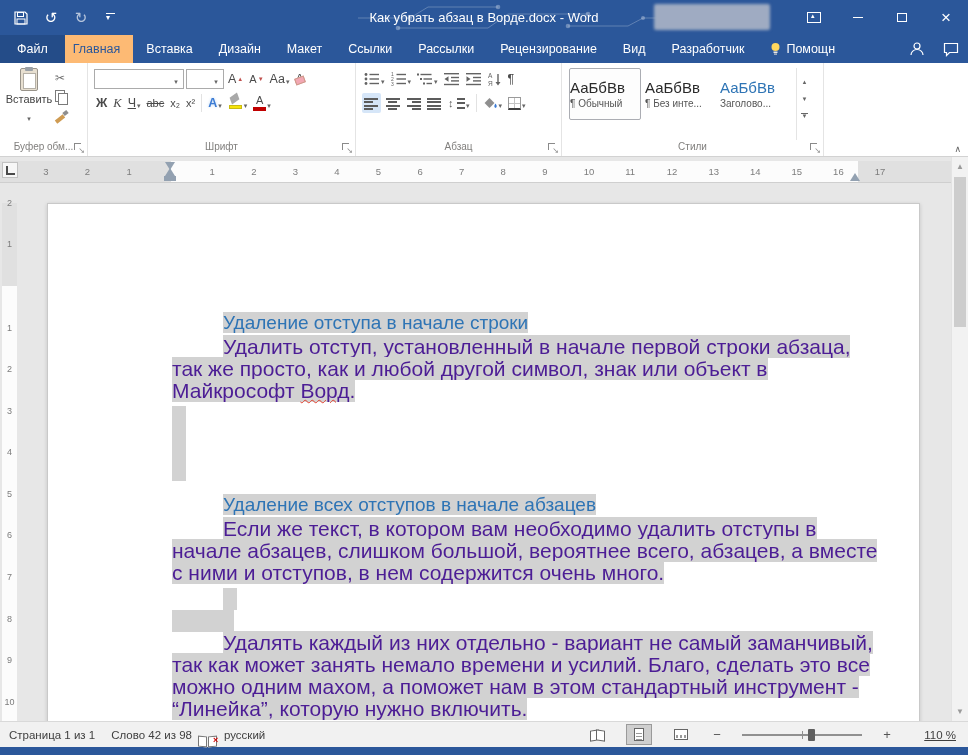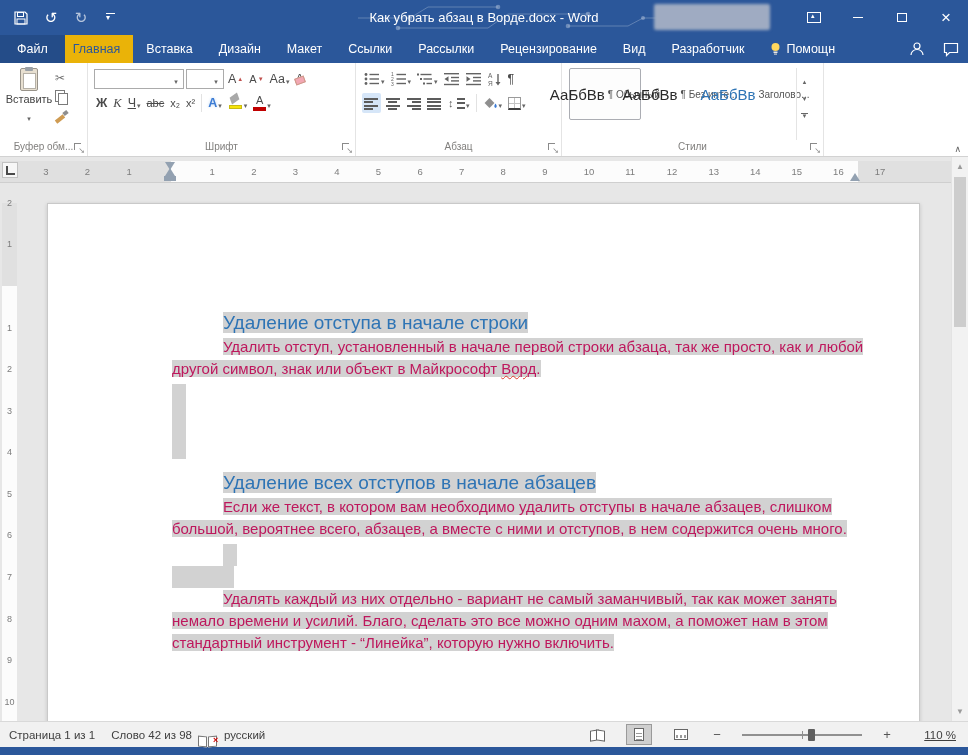--- a/index.html
+++ b/index.html
@@ -29,21 +29,21 @@
   .ic-rdo { position:relative; width:14px; height:11px; border:1px solid #fff; }
   .ic-rdo::after { content:"▴"; position:absolute; left:3px; top:-1px; font-size:7px; color:#fff; }
   .ic-min { width:10px; height:1px; background:#fff; }
   .ic-max { width:10px; height:9px; border:1px solid #fff; }
   .ic-close::after { content:"×"; font-size:17px; color:#fff; line-height:1; }
 
   
   .tabrow { height:28px; background:#2b579a; display:flex; align-items:center; flex:none; }
   .tab { color:#fff; font-size:12.5px; line-height:28px; padding:0 13px; cursor:default; white-space:nowrap; }
   .tab.file { padding:0 17px; background:#244c88; }
-  .tab.active { background:#eab308; color:#2b579a;padding-left:8px; }
+  .tab.active { background:#fdba74; color:#2b579a;padding-left:8px; }
   .tab.help { display:flex; align-items:center; gap:5px; }
   .tr-spacer { flex:1; }
   .tr-ic { display:flex; align-items:center; justify-content:center; width:34px; cursor:default; }
 
   
   .ribbon { position:relative; height:94px; background:#fff; border-bottom:1px solid #d2d2d2;
             display:flex; flex:none; }
   .group { position:relative; display:flex; flex-direction:column; border-right:1px solid #e4e4e4; }
   .gbody { flex:1; }
   .glabel { height:16px; font-size:10px; color:#807f7d; text-align:center; line-height:14px; }
@@ -116,21 +116,21 @@
     background-image:linear-gradient(#5c5c5c,#5c5c5c),linear-gradient(#5c5c5c,#5c5c5c),linear-gradient(#5c5c5c,#5c5c5c);
     background-size:8px 2px,8px 2px,8px 2px; background-position:right 1px,right 5.6px,right 10.2px; }
   .lsic::before { content:"↕"; position:absolute; left:0; top:0; font-size:11px; line-height:13px; color:#5c5c5c; }
   .ic-borders { width:13px; height:13px; border:1px solid #9a9a9a; border-bottom:2px solid #3f3f3f; position:relative; }
   .ic-borders::before { content:""; position:absolute; left:0; right:0; top:5px; height:1px; background:#c3c3c3; }
   .ic-borders::after { content:""; position:absolute; top:0; bottom:0; left:5px; width:1px; background:#c3c3c3; }
 
   
   .g-sty { width:262px; }
   .g-sty .gbody { display:flex; gap:3px; padding:5px 2px 0 7px; }
-  .scard { width:72px; height:52px; display:flex; flex-direction:row; align-items:center; justify-content:center;
+  .scard { width:72px; height:52px; display:flex; flex-direction:column; align-items:flex-start; justify-content:center;
            gap:3px; border:1px solid transparent; border-radius:2px; cursor:default; }
   .scard.selected { border-color:#abadb3; background:#fdfdfd; }
   .sprev { font-size:15px; color:#2a2a2a; line-height:1; }
   .sprev.headingc { color:#2e74b5; }
   .slabel { font-size:10px; color:#555; white-space:nowrap; }
   .gscroll { width:16px; display:flex; flex-direction:column; margin-left:2px; border-left:1px solid #e4e4e4; padding-top:5px; }
   .gsbtn { height:17px; display:flex; align-items:center; justify-content:center; font-size:6px; color:#666; cursor:default; }
   .gsbtn.up::after { content:"▲"; }
   .gsbtn.dn::after { content:"▼"; }
   .gsbtn.more { flex-direction:column; line-height:3px; }
@@ -167,21 +167,21 @@
   .mk-right { left:850px; bottom:1px; border-left:5px solid transparent; border-right:5px solid transparent; border-bottom:8px solid #93a1b1; }
   .vruler { position:absolute; left:2px; top:46px; bottom:0; width:15px; background:#e0e0e0; z-index:3; }
   .vwhite { position:absolute; left:0; right:0; top:83px; bottom:0; background:#fcfcfc; }
   .vnum { position:absolute; left:0; right:0; text-align:center; font-size:9px; color:#7c7c7c; pointer-events:none; }
 
   .page { position:absolute; left:47px; top:46px; width:873px; height:600px; background:#fff;
           border:1px solid #c9c9c9; box-shadow:0 1px 4px rgba(0,0,0,.15);
           padding:106px 34px 20px 124px; z-index:1; }
   .page h1 { font-size:19px; line-height:26px; font-weight:400; color:#2e74b5; text-indent:51px; }
   .page h1.mt { margin-top:11px; }
-  .page p { font-size:15px; line-height:22px; color:#be185d; text-indent:51px; }
+  .page p { font-size:21px; line-height:22px; color:#4c1d95; text-indent:51px; }
   .sel { background:#d2d2d2; }
   .misspell { text-decoration:underline; text-decoration-style:wavy; text-decoration-color:#e03e2d; text-decoration-thickness:1px; }
   .selblock { background:#d2d2d2; }
   .b1 { width:14px; height:75px; margin-top:4px; }
   .b2a { width:14px; height:22px; margin:4px 0 0 51px; }
   .b2b { width:62px; height:22px; }
 
   .vscroll { position:absolute; right:0; top:0; bottom:0; width:17px; background:#f2f2f2; border-left:1px solid #e3e3e3; z-index:5; }
   .arr { position:absolute; left:0; right:0; text-align:center; font-size:8px; color:#9a9a9a; }
   .arr.up { top:5px; } .arr.up::after { content:"▲"; }

